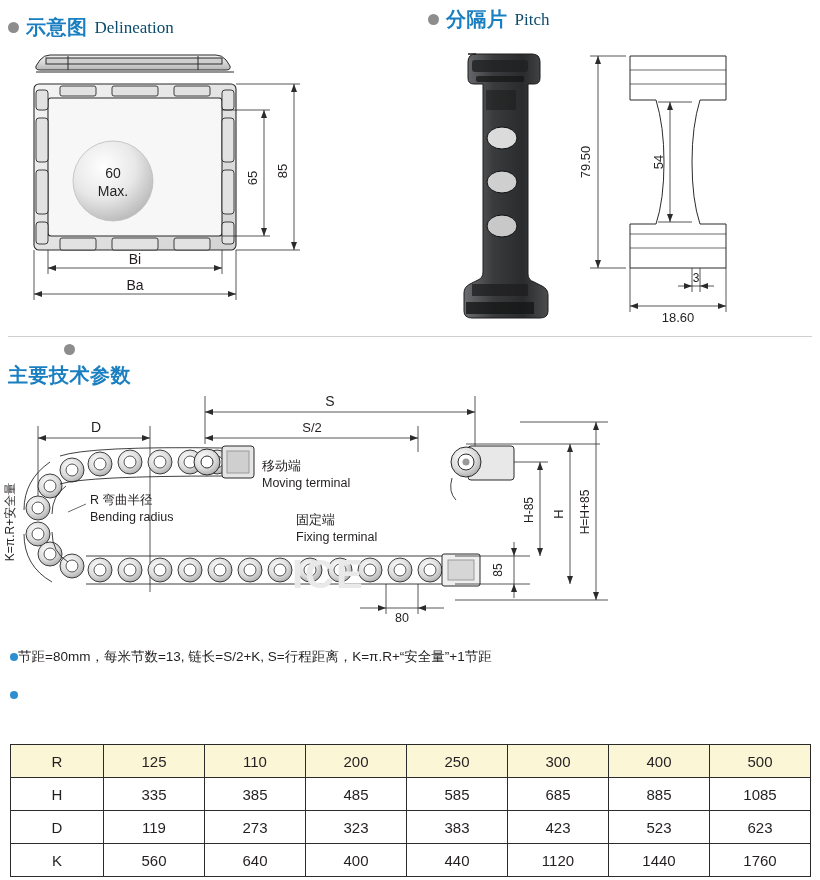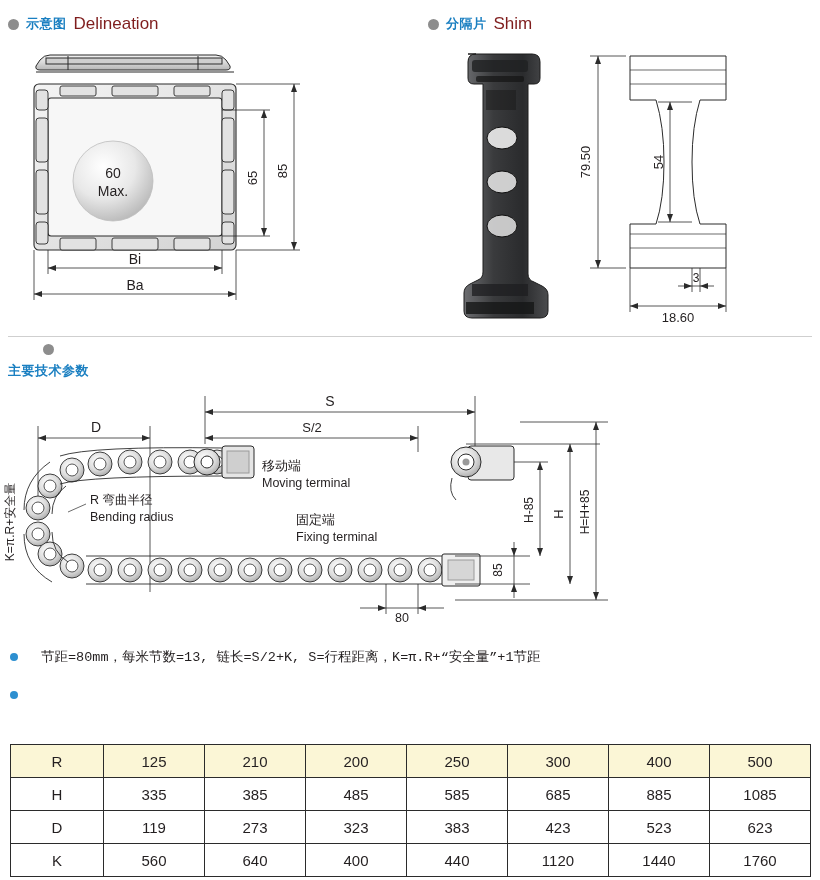--- a/index.html
+++ b/index.html
@@ -9,32 +9,32 @@
     font-family:"Liberation Sans", sans-serif;
     color:#231f20;
     position:relative;
     overflow:hidden;
   }
   .page{position:relative;width:820px;height:880px;}
 
   
   .sec-head{position:absolute;display:flex;align-items:center;gap:7px;}
   .bullet{width:11px;height:11px;border-radius:50%;background:#8d8d8d;display:inline-block;flex:0 0 auto;}
-  .sec-cn{color:#1a7fc1;font-size:13px;font-weight:bold;letter-spacing:.5px;}
-  .sec-en{color:#7f1d1d;font-size:17px;}
+  .sec-cn{color:#1a7fc1;font-size:20px;font-weight:bold;letter-spacing:.5px;}
+  .sec-en{color:#0c4a6e;font-size:17px;font-family:Liberation Serif, serif;}
 
   
   .rule{position:absolute;height:1px;background:#cfcfcf;}
 
   
   svg{display:block;}
   .svgwrap{position:absolute;}
 
   
-  .note{position:absolute;display:flex;align-items:flex-start;gap:23px;font-size:13.5px;font-family:Liberation Mono, monospace;}
+  .note{position:absolute;display:flex;align-items:flex-start;gap:0;font-size:13.5px;}
   .note .bullet{width:8px;height:8px;background:#2d8fd0;margin-top:5px;}
   .note-cn{font-size:13.5px;color:#231f20;}
   .note-en{font-size:13.5px;color:#231f20;}
 
   
   table.data{position:absolute;border-collapse:collapse;}
   table.data td{
     border:1px solid #2b2b2b;
     text-align:center;
     font-size:15px;
@@ -51,24 +51,24 @@
 <body>
 
 <div class="page">
 
   <div class="sec-head" style="left:8px;top:14px;">
     <span class="bullet"></span>
     <span class="sec-cn">示意图</span>
     <span class="sec-en">Delineation</span>
   </div>
 
-  <div class="sec-head" style="left:428px;top:14px;">
+  <div class="sec-head" style="left:428px;top:6px;">
     <span class="bullet"></span>
     <span class="sec-cn">分隔片</span>
-    <span class="sec-en">Shim</span>
+    <span class="sec-en">Pitch</span>
   </div>
 
   <div class="rule" style="left:8px;top:336px;width:804px;"></div>
 
   <div class="svgwrap" style="left:8px;top:46px;">
     <svg width="330" height="280" viewBox="0 0 330 280">
       <defs>
         <radialGradient id="ballg" cx="38%" cy="32%" r="72%">
           <stop offset="0%" stop-color="#ffffff"></stop>
           <stop offset="55%" stop-color="#e8e8e8"></stop>
@@ -410,35 +410,36 @@
         <line x1="360" y1="226" x2="444" y2="226"></line>
       </g>
       <g fill="#2b2b2b">
         <polygon points="386,226 378,223 378,229"></polygon>
           <polygon points="418,226 426,223 426,229"></polygon>
       </g>
       <text x="402" y="240" font-size="12.5" text-anchor="middle" fill="#231f20">80</text>
     </svg>
   </div>
 
+  <div class="wm" style="left:292px;top:552px;">ICE</div>
 
   <div class="note" style="left:10px;top:648px;width:790px;">
     <span class="bullet"></span>
     <span class="note-cn">节距=80mm，每米节数=13, 链长=S/2+K, S=行程距离，K=π.R+“安全量”+1节距</span>
   </div>
   <div class="note" style="left:10px;top:686px;width:790px;">
     <span class="bullet"></span>
   </div>
 
   <table class="data" style="left:10px;top:744px;">
     <tbody>
         <tr class="head">
       <td class="rowlabel">R</td>
       <td class="cell">125</td>
-      <td class="cell">210</td>
+      <td class="cell">110</td>
       <td class="cell">200</td>
       <td class="cell">250</td>
       <td class="cell">300</td>
       <td class="cell">400</td>
       <td class="cell">500</td>
     </tr>
     <tr>
       <td class="rowlabel">H</td>
       <td class="cell">335</td>
       <td class="cell">385</td>

